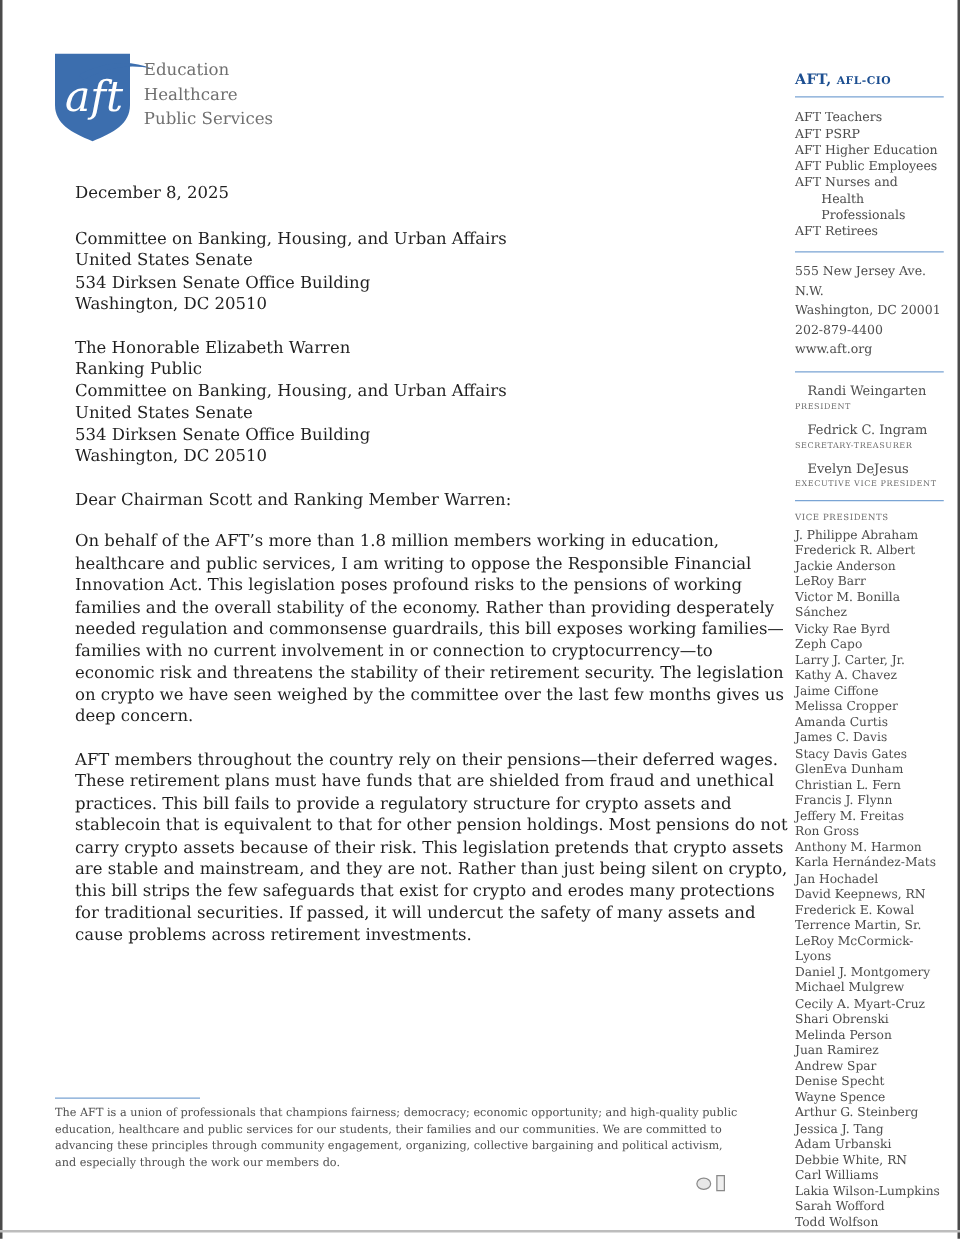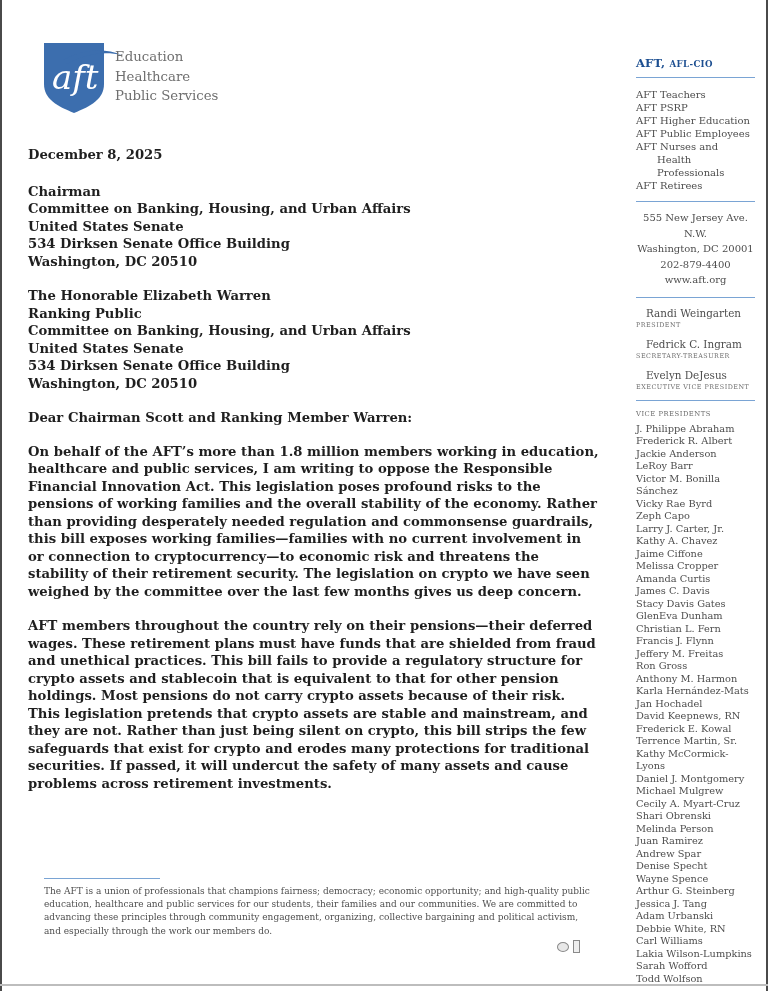--- a/index.html
+++ b/index.html
@@ -11,22 +11,22 @@
   .edge-left,.edge-right{position:absolute;top:0;width:2px;height:991px;background:#4a4a4a;}
   .edge-left{left:0;}
   .edge-right{right:0;}
   .edge-bottom{position:absolute;left:0;top:984px;width:768px;height:2px;background:#bdbdbd;}
 
   
   .logo-wrap{position:absolute;left:43px;top:42px;width:80px;height:72px;}
   .tagline{position:absolute;left:115px;top:47px;color:#6f6f6f;font-size:13.3px;line-height:19.6px;}
 
   
-  .letter-col{position:absolute;left:28px;top:146px;width:572px;color:#1f1f1f;
-    font-size:13.2px;line-height:17.5px;font-weight:bold;}
+  .letter-col{position:absolute;left:60px;top:146px;width:572px;color:#1f1f1f;
+    font-size:13.2px;line-height:17.5px;}
   .date-line{margin-bottom:19px;}
   .addr-block{margin-bottom:17px;}
   .salutation{margin-top:0;margin-bottom:16px;}
   .para{margin:0;}
   .para + .para{margin-top:17px;}
 
   
   .footer{position:absolute;left:44px;top:878px;width:556px;}
   .footer-rule{width:116px;height:1px;background:#7aa4d4;margin-bottom:6px;}
   .footer-text{color:#4f4f4f;font-size:9px;line-height:13.2px;width:548px;}
@@ -36,21 +36,21 @@
 
   
   .sidebar{position:absolute;left:636px;top:56px;width:119px;color:#4d4d4d;}
   .org-title{color:#1d4f91;font-weight:bold;font-size:11.5px;letter-spacing:.2px;}
   .org-title .sub{font-size:8.6px;letter-spacing:.4px;}
   .rule{height:1px;background:#7aa4d4;}
   .rule.r1{margin-top:7px;}
   .affiliates{margin-top:10px;font-size:10px;line-height:13px;}
   .affiliate{padding-left:21px;text-indent:-21px;}
   .rule.r2{margin-top:9px;}
-  .contact{margin-top:8px;font-size:10px;line-height:15.6px;text-align:center;}
+  .contact{margin-top:8px;font-size:10px;line-height:15.6px;}
   .rule.r3{margin-top:9px;}
   .officers{margin-top:9px;}
   .officer{margin-bottom:9px;}
   .officer-name{font-size:10.4px;line-height:13px;margin-left:10px;}
   .officer-title{font-size:6.4px;letter-spacing:.5px;color:#6e6e6e;margin-top:1px;}
   .rule.r4{margin-top:4px;}
   .vp-heading{margin-top:9px;font-size:6.8px;letter-spacing:.5px;color:#6e6e6e;}
   .vp-list{margin-top:5px;font-size:9.8px;line-height:12.5px;}
 </style>
 </head>
@@ -70,21 +70,20 @@
 <div class="tagline">
     <div>Education</div>
     <div>Healthcare</div>
     <div>Public Services</div>
   </div>
 
 <div class="letter-col">
   <div class="date-line">December 8, 2025</div>
 
   <div class="addr-block">
-      <div>Chairman</div>
       <div>Committee on Banking, Housing, and Urban Affairs</div>
       <div>United States Senate</div>
       <div>534 Dirksen Senate Office Building</div>
       <div>Washington, DC 20510</div>
     </div>
 
   <div class="addr-block">
       <div>The Honorable Elizabeth Warren</div>
       <div>Ranking Public</div>
       <div>Committee on Banking, Housing, and Urban Affairs</div>
@@ -171,21 +170,21 @@
       <div>Christian L. Fern</div>
       <div>Francis J. Flynn</div>
       <div>Jeffery M. Freitas</div>
       <div>Ron Gross</div>
       <div>Anthony M. Harmon</div>
       <div>Karla Hernández-Mats</div>
       <div>Jan Hochadel</div>
       <div>David Keepnews, RN</div>
       <div>Frederick E. Kowal</div>
       <div>Terrence Martin, Sr.</div>
-      <div>Kathy McCormick-Lyons</div>
+      <div>LeRoy McCormick-Lyons</div>
       <div>Daniel J. Montgomery</div>
       <div>Michael Mulgrew</div>
       <div>Cecily A. Myart-Cruz</div>
       <div>Shari Obrenski</div>
       <div>Melinda Person</div>
       <div>Juan Ramirez</div>
       <div>Andrew Spar</div>
       <div>Denise Specht</div>
       <div>Wayne Spence</div>
       <div>Arthur G. Steinberg</div>

